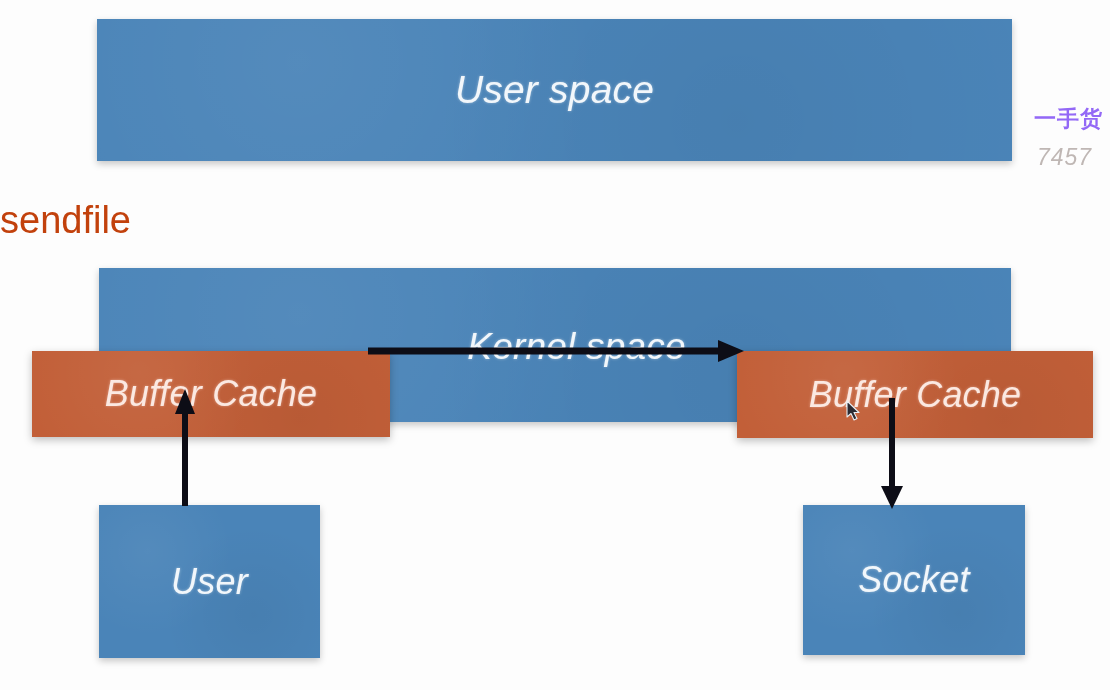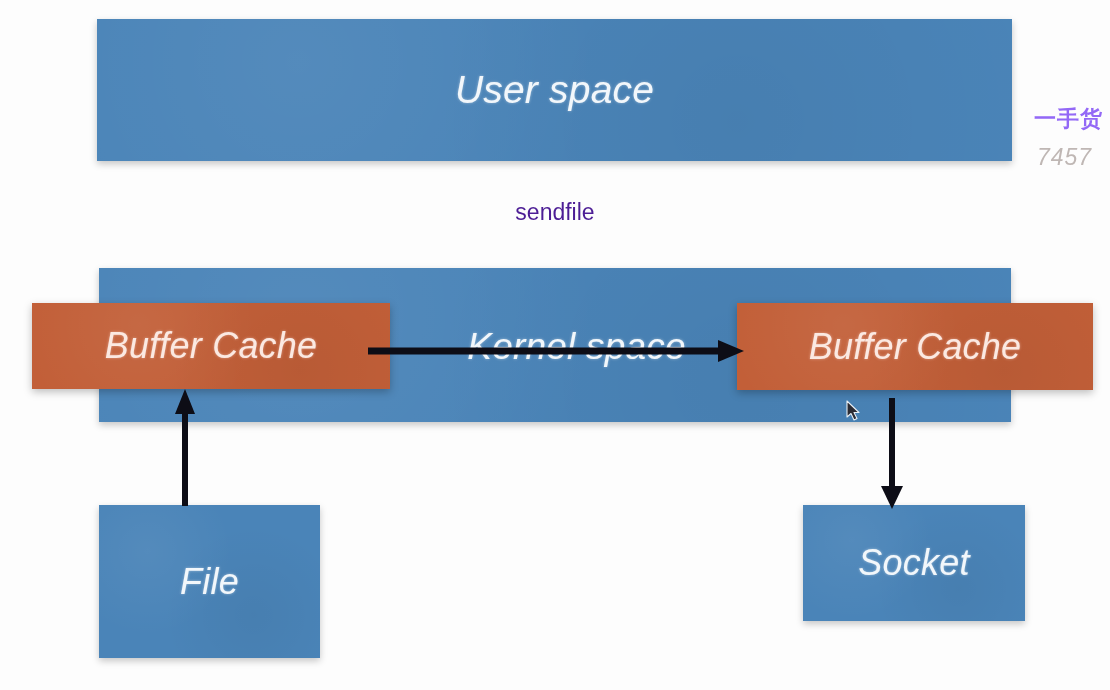--- a/index.html
+++ b/index.html
@@ -39,20 +39,21 @@
     box-shadow: 0 3px 7px rgba(0,0,0,0.22);
   }
   .box-orange {
     background:
       radial-gradient(circle at 30% 25%, rgba(255,255,255,0.06), rgba(255,255,255,0) 45%),
       radial-gradient(circle at 75% 78%, rgba(0,0,0,0.05), rgba(0,0,0,0) 50%),
       #c25f38;
     box-shadow: 0 3px 8px rgba(0,0,0,0.25);
     color: #fbe9e2;
     text-shadow: 0 0 3px rgba(255,225,215,0.5);
+    margin-top: 48px;
   }
 
   
   #user-space-box {
     left: 97px;  top: 19px;  width: 915px;  height: 142px;
     font-size: 39px;
   }
   #kernel-space-box {
     left: 99px;  top: 268px;  width: 912px;  height: 154px;
     font-size: 37px;
@@ -72,33 +73,32 @@
   #buffer-cache-right-box {
     left: 737px; top: 303px;  width: 356px;  height: 87px;
     font-size: 36px;
     z-index: 5;
   }
   #file-box {
     left: 99px;  top: 505px;  width: 221px;  height: 153px;
     font-size: 36px;
   }
   #socket-box {
-    left: 803px; top: 505px;  width: 222px;  height: 116px;
+    left: 803px; top: 505px;  width: 222px;  height: 150px;
     font-size: 36px;
     text-align: center;
   }
 
   
   #sendfile-label {
     position: absolute;
     left: 0; right: 0;
     top: 199px;
-    text-align: center;
-    font-size: 23px;
-    color: #4c1d95;
+    font-size: 38px;
+    color: #c2410c;
     user-select: none;
   }
   #sendfile-label .inner { position: relative; left: 0px; }
 
   
   #arrow-layer {
     position: absolute;
     left: 0; top: 0;
     width: 1110px; height: 690px;
     pointer-events: none;
@@ -166,21 +166,21 @@
 
   <div class="box box-orange" id="buffer-cache-left-box">
     <span>Buffer Cache</span>
   </div>
 
   <div class="box box-orange" id="buffer-cache-right-box">
     <span>Buffer Cache</span>
   </div>
 
   <div class="box box-blue" id="file-box">
-    <span>File</span>
+    <span>User</span>
   </div>
 
   <div class="box box-blue" id="socket-box">
     <span>Socket</span>
   </div>
 
   <svg id="arrow-layer" viewBox="0 0 1110 690">
 
     <g>
       <line x1="185" y1="506" x2="185" y2="408" stroke="#0d0d16" stroke-width="6"></line>

